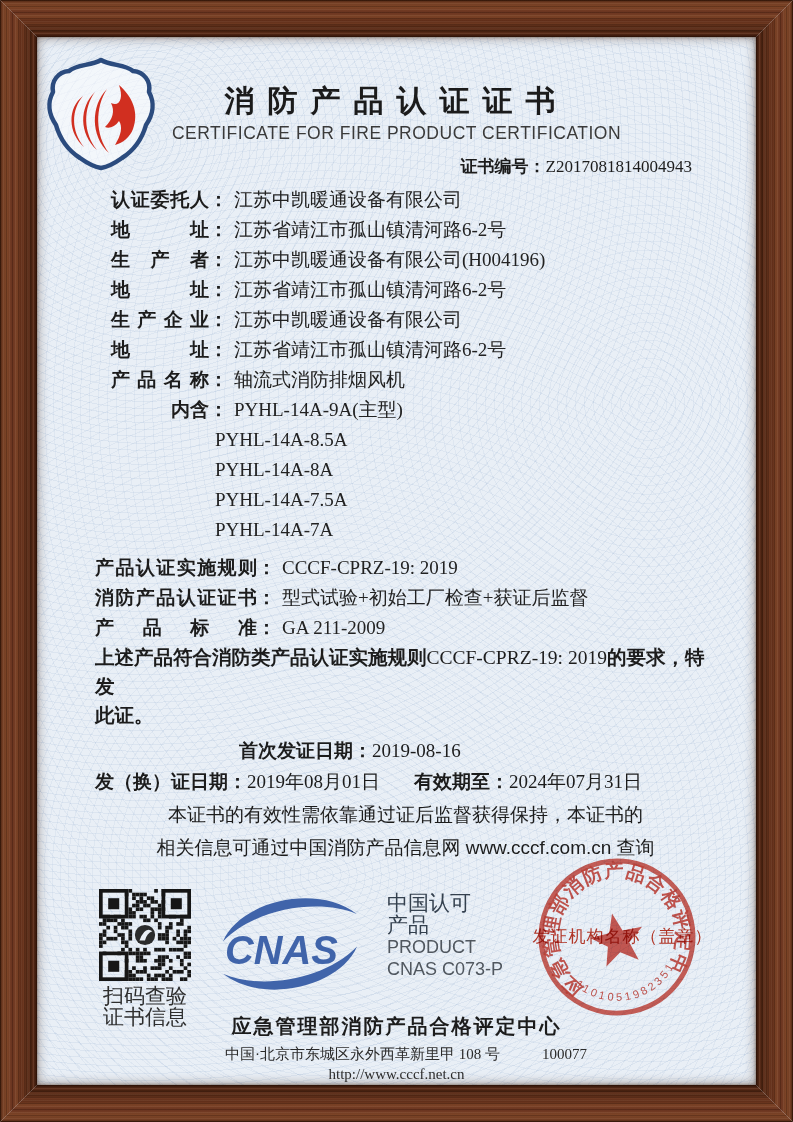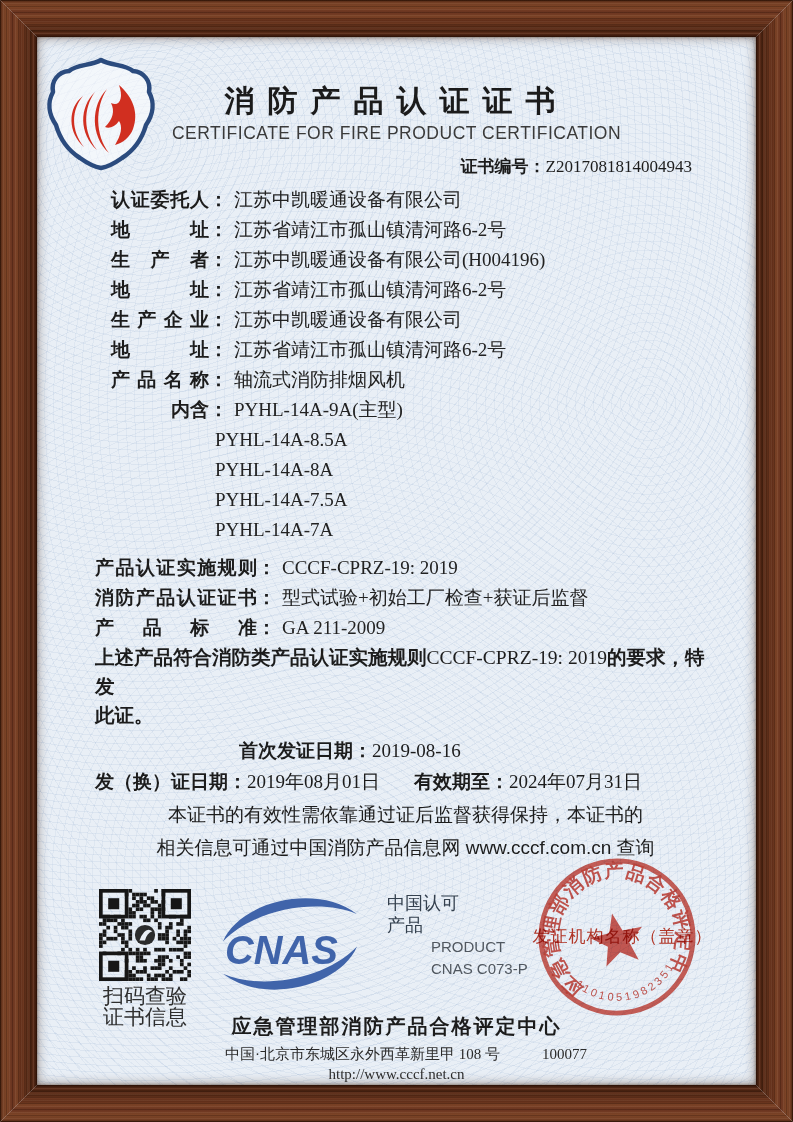--- a/index.html
+++ b/index.html
@@ -58,22 +58,22 @@
   .datesrow{height:32px;line-height:32px;font-size:19px;margin-left:-16px;}
   .gap{margin-left:34px;}
   .notice{margin-left:-16px;text-align:center;font-size:19px;line-height:33px;}
   .notice:first-of-type{margin-top:4px;}
   
   .qr{position:absolute;left:62px;top:852px;width:92px;height:92px;}
   .qrcap{position:absolute;left:56px;top:948px;width:104px;text-align:center;
          font-size:21px;line-height:21px;color:#2e2e2e;}
   .cnas{position:absolute;left:178px;top:852px;width:150px;height:110px;}
   .accred{position:absolute;left:350px;top:855px;line-height:22px;color:#34404e;}
-  .accred .cn{font-size:18px;}
-  .accred .en{font-size:15px;color:#50575f;margin-left:44px;}
+  .accred .cn{font-size:21px;}
+  .accred .en{font-size:18px;color:#50575f;}
   .sealtext{position:absolute;left:488px;top:888px;width:195px;text-align:center;font-size:17px;
             color:#b03527;font-family:"Liberation Serif","DejaVu Serif",serif;letter-spacing:1px;z-index:2;}
   .seal{position:absolute;left:492px;top:812px;width:176px;height:176px;transform:rotate(-12deg);
         mix-blend-mode:multiply;opacity:.93;z-index:3;}
   .orgname{position:absolute;left:0;right:0;top:976px;text-align:center;font-size:20px;
            font-weight:bold;letter-spacing:2px;z-index:2;}
   .addr{position:absolute;left:0;right:0;top:1008px;text-align:center;font-size:15px;color:#2b2b2b;
         font-family:"Liberation Serif","DejaVu Serif",serif;padding-left:19px;}
   .addr .pc{margin-left:42px;}
   .site{position:absolute;left:0;right:0;top:1029px;text-align:center;font-size:15px;color:#2b2b2b;

